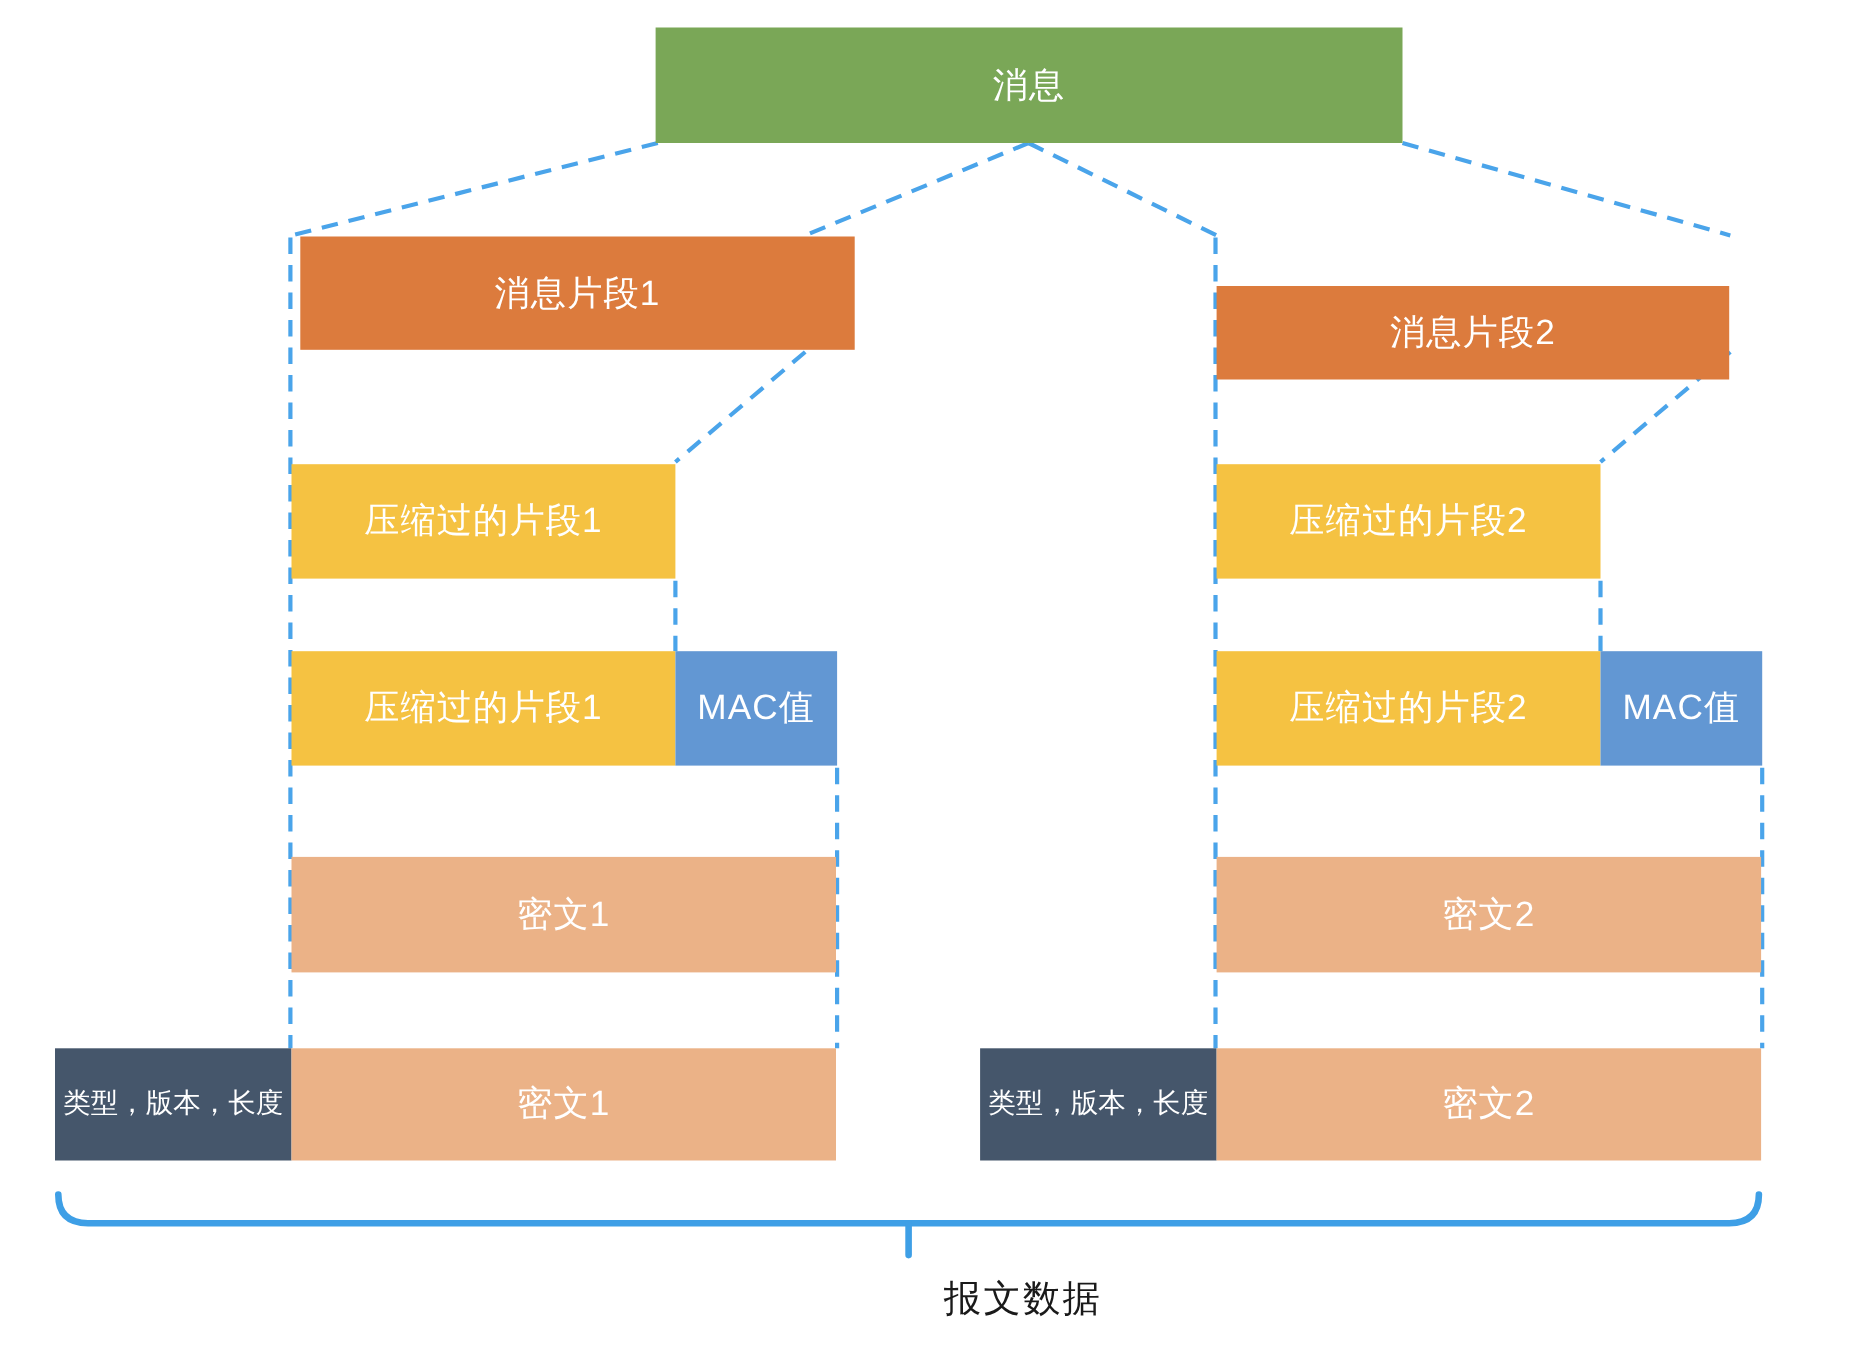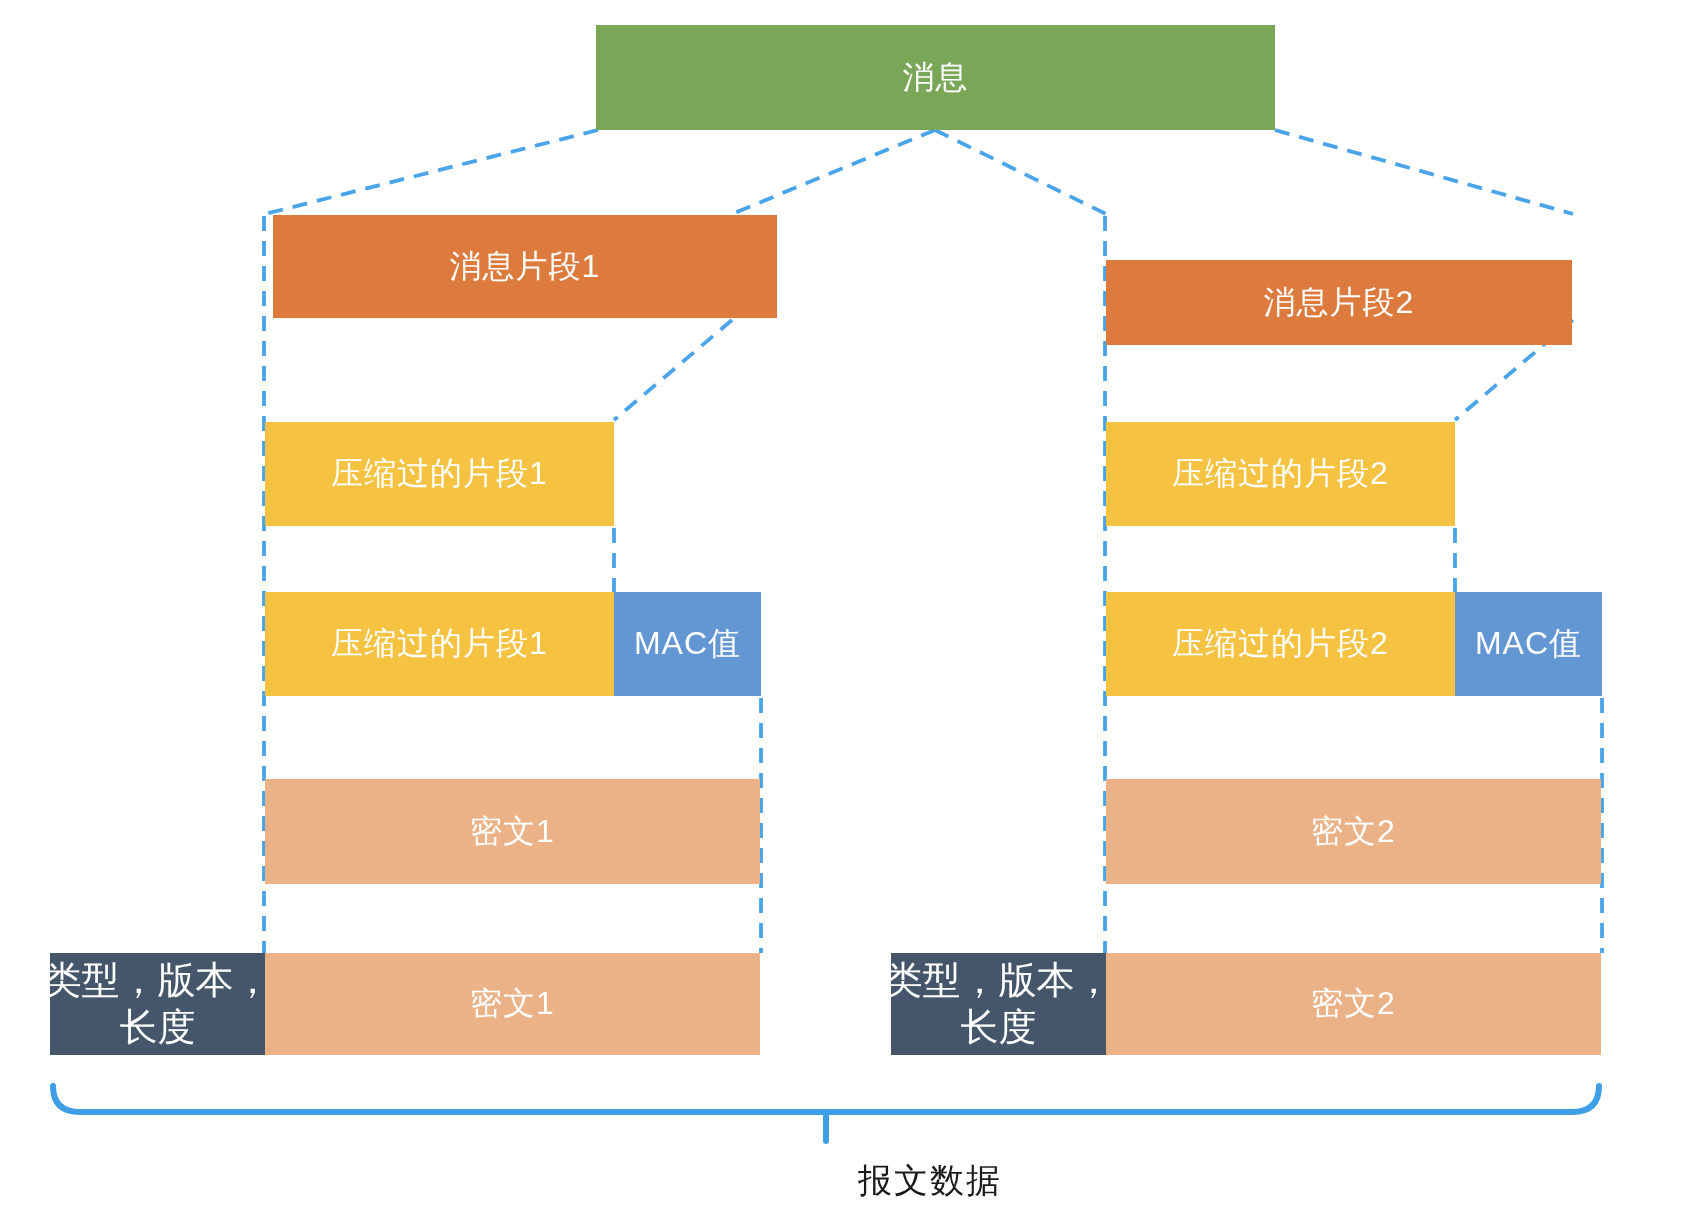--- a/index.html
+++ b/index.html
@@ -26,21 +26,21 @@
   .box-yellow1b{background:var(--yellow);left:265px; top:592px; width:349px; height:104px;}
   .box-mac1{background:var(--mac-blue); left:614px; top:592px; width:147px; height:104px;}
   .box-yellow2b{background:var(--yellow);left:1106px;top:592px; width:349px; height:104px;}
   .box-mac2{background:var(--mac-blue); left:1455px;top:592px; width:147px; height:104px;}
   .box-peach1{background:var(--peach); left:265px; top:779px; width:495px; height:105px;}
   .box-peach2{background:var(--peach); left:1106px;top:779px; width:495px; height:105px;}
   .box-dark1{background:var(--dark); left:50px;  top:953px; width:215px; height:102px;}
   .box-dark2{background:var(--dark); left:891px; top:953px; width:215px; height:102px;}
   .box-peach1b{background:var(--peach);left:265px; top:953px; width:495px; height:102px;}
   .box-peach2b{background:var(--peach);left:1106px;top:953px; width:495px; height:102px;}
-  .box-dark1,.box-dark2{flex-direction:column; font-size:38px; line-height:1.25; letter-spacing:0;}
+  .box-dark1,.box-dark2{flex-direction:row; font-size:25px; line-height:1.25; letter-spacing:0;}
   .footer-label{
     position:absolute; left:650px; top:1158px; width:352px; text-align:right;
     color:var(--label); font-size:34px; letter-spacing:2px; white-space:nowrap;
   }
 </style>
 </head>
 <body>
 
 <div class="canvas">
 

